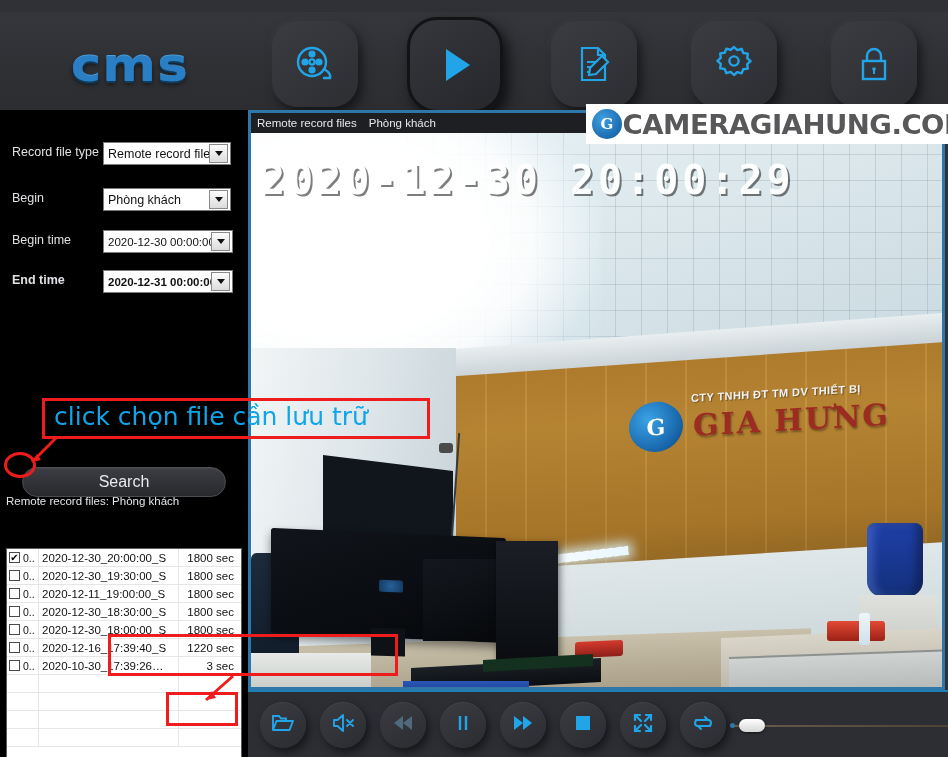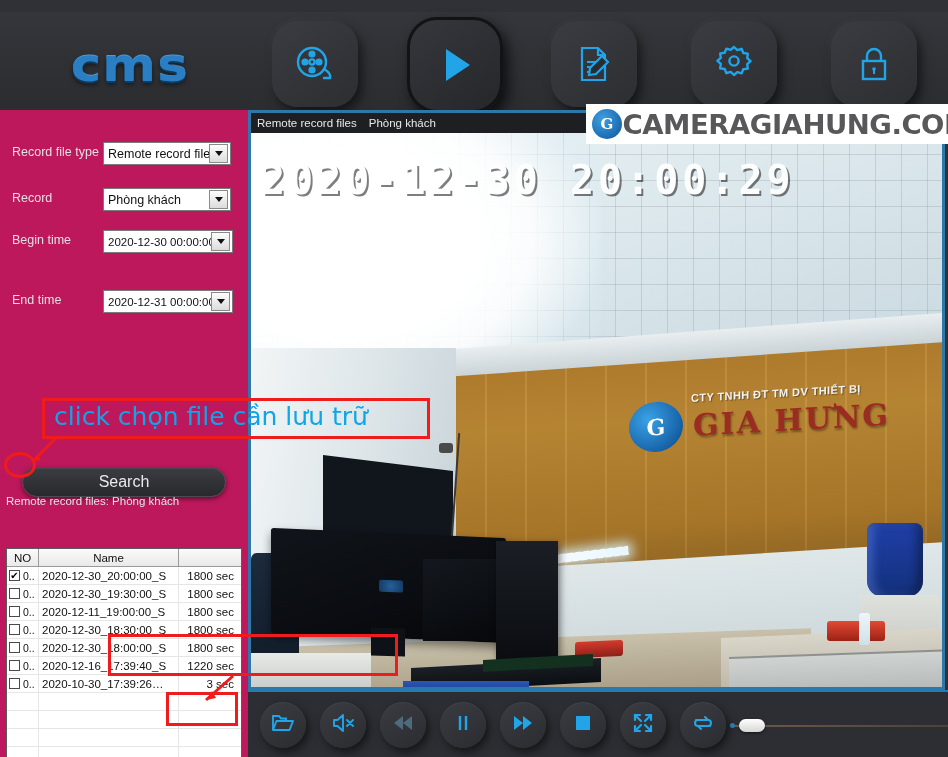--- a/index.html
+++ b/index.html
@@ -40,21 +40,21 @@
     width: 96px; height: 96px; top: 5px; border-radius: 30px;
     background: linear-gradient(145deg,#35373c,#25272b);
     border: 3px solid #121315;
     box-shadow: 5px 7px 14px rgba(0,0,0,.7);
   }
   .tool svg { display:block; }
 
   
   .leftpanel {
     position: absolute; left: 0; top: 110px; width: 248px; height: 647px;
-    background: #be185d;
+    background: #000000;
   }
   .formrow { position: absolute; left: 0; width: 248px; height: 26px; }
   .formlabel {
     position: absolute; left: 12px; top: 3px;
     color: #dfe1e4; font-size: 12.5px;
   }
   .ctrl {
     position: absolute; left: 103px; top: 0; width: 128px; height: 23px;
     background: #ffffff; border: 1px solid #7a7a7a;
     display: flex; align-items: center;
@@ -453,59 +453,54 @@
       <span class="formlabel">Record file type</span>
       <div class="ctrl" style="left:103px; width:128px;">
         <span class="val">Remote record files</span>
         <span class="arrow">
             <i></i>
           </span>
       </div>
     </div>
 
     <div class="formrow" style="top:78px;">
-      <span class="formlabel">Record</span>
+      <span class="formlabel">Begin</span>
       <div class="ctrl" style="left:103px; width:128px;">
         <span class="val">Phòng khách</span>
         <span class="arrow">
             <i></i>
           </span>
       </div>
     </div>
 
     <div class="formrow" style="top:120px;">
       <span class="formlabel">Begin time</span>
       <div class="ctrl wide" style="left:103px;">
         <span class="val">2020-12-30 00:00:00</span>
         <span class="arrow">
             <i></i>
           </span>
       </div>
     </div>
 
-    <div class="formrow" style="top:180px;">
+    <div class="formrow" style="top:160px;font-weight:bold;">
       <span class="formlabel">End time</span>
       <div class="ctrl wide" style="left:103px;">
         <span class="val">2020-12-31 00:00:00</span>
         <span class="arrow">
             <i></i>
           </span>
       </div>
     </div>
 
     <div class="searchbtn">Search</div>
 
     <div class="rrf-label">Remote record files: Phòng khách</div>
 
     <div class="tablebox">
-      <div class="thead">
-        <div class="th c0">NO</div>
-        <div class="th c1">Name</div>
-        <div class="th c2"></div>
-      </div>
 
       <div class="trow">
         <div class="td c0">
           <span class="cbox on"></span>
           <span class="rowno">0..</span>
         </div>
         <div class="td c1">2020-12-30_20:00:00_S</div>
         <div class="td c2">1800 sec</div>
       </div>
 

